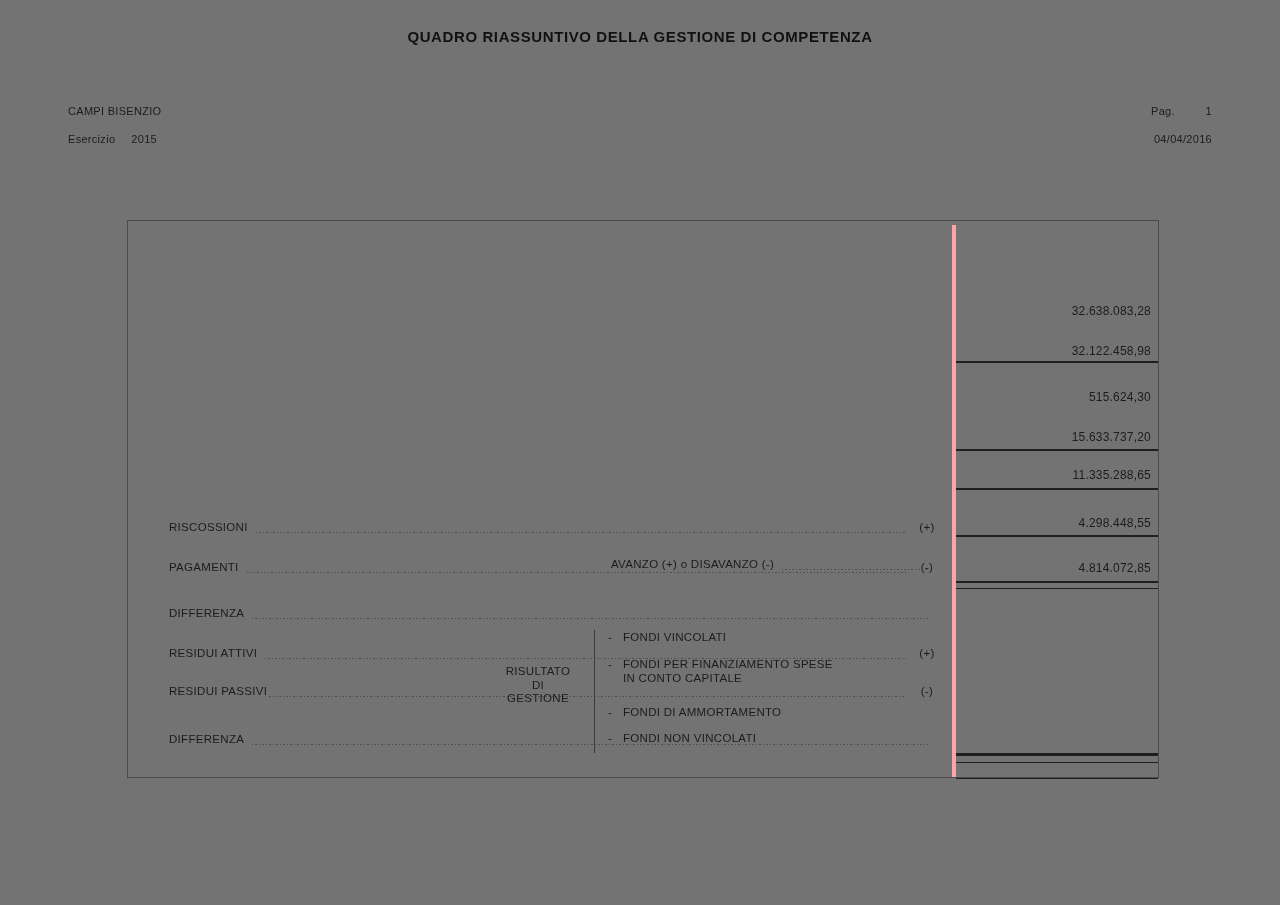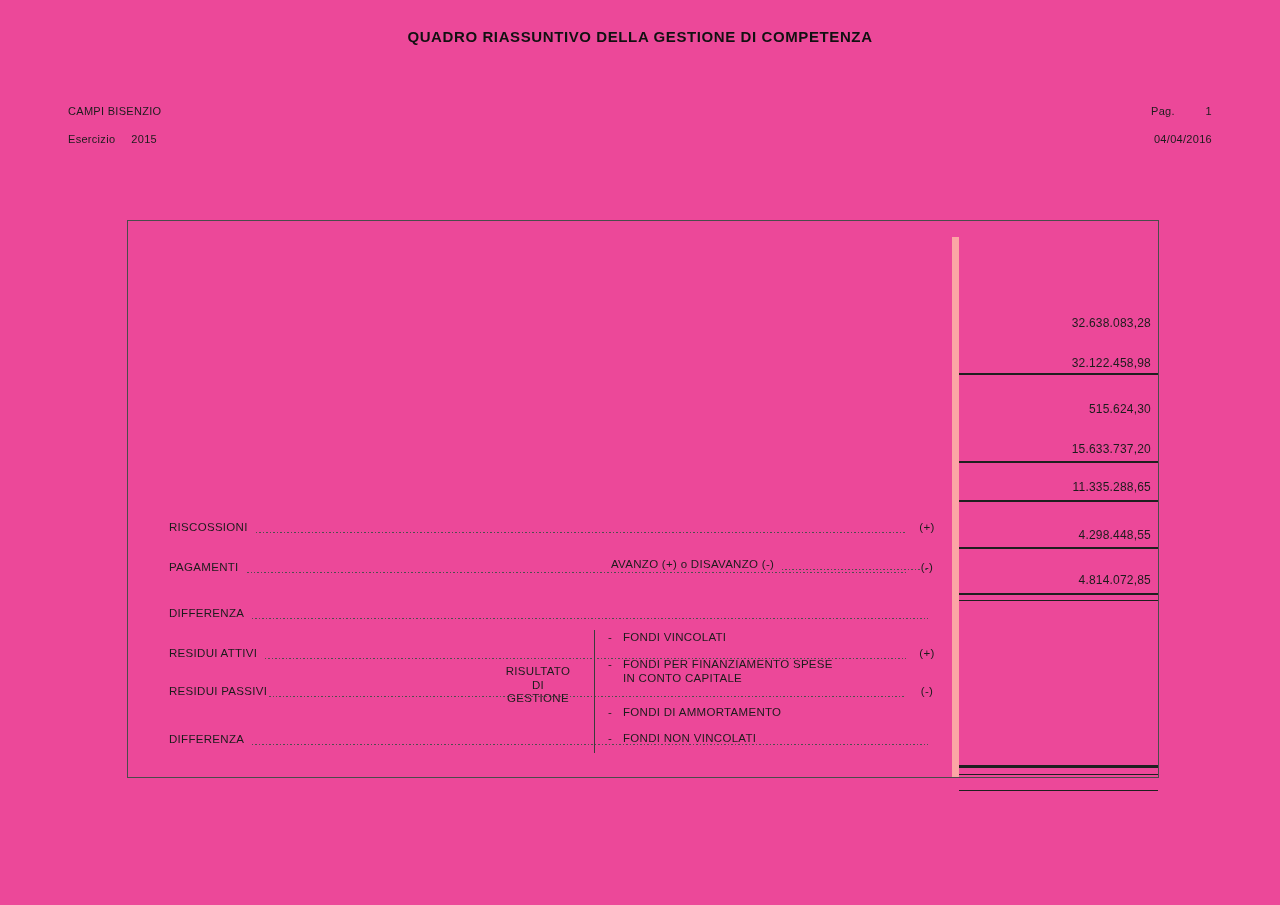--- a/index.html
+++ b/index.html
@@ -1,20 +1,20 @@
 <!DOCTYPE html>
 <html><head>
 <meta charset="utf-8">
 <style>
   * { margin:0; padding:0; box-sizing:border-box; }
   html,body { background:#ffffff; }
   .page {
     position:relative;
     width:1280px; height:905px;
-    background:#ec4899;
+    background:#737373;
     font-family:"Liberation Sans", sans-serif;
     color:#1c1c1c;
     overflow:hidden;
   }
   .doc-title {
     position:absolute; top:28px; left:0; right:0;
     text-align:center;
     font-size:15px; font-weight:700; letter-spacing:0.6px;
     color:#111;
   }
@@ -25,23 +25,23 @@
   .hdr-pag-label { left:1115px; top:105px;padding-left:36px; }
   .hdr-pag-num { right:68px; top:105px; }
   .hdr-date { right:68px; top:133px;text-align:center; }
 
   .main-box {
     position:absolute; left:127px; top:220px;
     width:1032px; height:558px;
     border:1px solid #4b4b4b;
   }
   .value-col {
-    position:absolute; top:16px; bottom:0; right:0;
+    position:absolute; top:4px; bottom:0; right:0;
     width:206px;
-    border-left:7px solid #fca5a5;
+    border-left:4px solid #fca5a5;
     margin-left:20px;
   }
   .vline { position:absolute; left:0; right:0; background:#1f1f1f; }
   .value-cell {
     position:absolute; right:7px;
     font-size:12px; letter-spacing:0.2px;
     white-space:nowrap;
   }
 
   .t-row {

